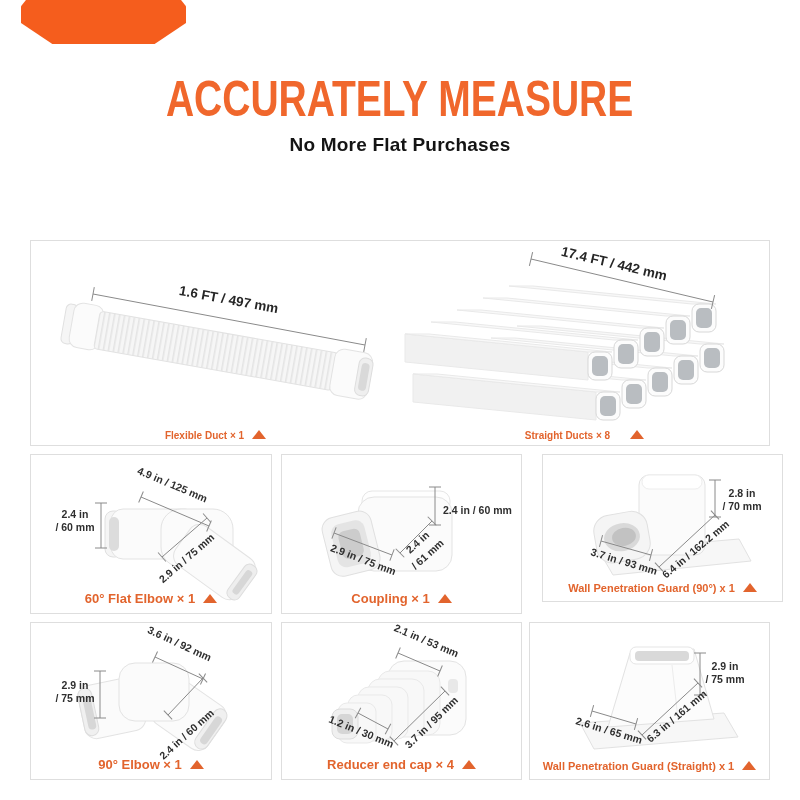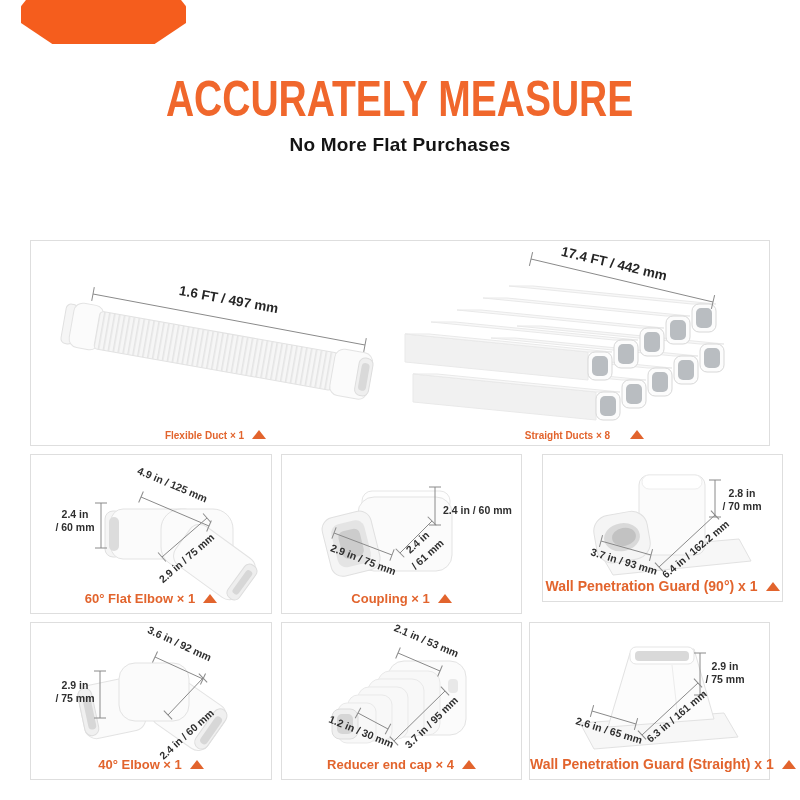--- a/index.html
+++ b/index.html
@@ -26,21 +26,21 @@
   .p-b { left:281px; top:454px; width:241px; height:160px; }
   .p-c { left:529px; top:454px; width:241px; height:148px;margin-left:13px; }
   .p-d { left:30px;  top:622px; width:242px; height:158px; }
   .p-e { left:281px; top:622px; width:241px; height:158px; }
   .p-f { left:529px; top:622px; width:241px; height:158px; }
   .panel svg.art { position:absolute; left:0; top:0; }
 
   .plabel { position:absolute; left:0; bottom:7px; width:100%; text-align:center;
     color:#e2642d; font-weight:bold; font-size:13px; white-space:nowrap; }
   .hero .plabel { bottom:4px; font-size:10px; }
-  .plabel.small { font-size:14px; }
+  .plabel.small { font-size:11px; }
   .tri { display:inline-block; width:0; height:0; border-left:7px solid transparent;
     border-right:7px solid transparent; border-bottom:9px solid #e2642d;
     margin-left:8px; vertical-align:0; }
   .tri.wide { margin-left:20px; }
 
   
   .dl   { stroke:#8a8a8a; stroke-width:1; fill:none; }
   .dt   { font-family:"Liberation Sans",sans-serif; font-weight:bold; font-size:10.5px; fill:#2e2e2e; }
   .dth  { font-family:"Liberation Sans",sans-serif; font-weight:bold; font-size:13.5px; fill:#262626; }
   .body1 { fill:#fbfbfb; stroke:#e3e3e3; stroke-width:1; }
@@ -276,21 +276,21 @@
         <text class="dt" x="44" y="66" text-anchor="middle">2.9 in</text>
         <text class="dt" x="44" y="79" text-anchor="middle">/ 75 mm</text>
       </g>
       <g>
         <line class="dl" x1="137" y1="92" x2="172" y2="55"></line>
         <line class="dl" x1="137" y1="86" x2="137" y2="98" transform="rotate(-44 137 92)"></line>
         <line class="dl" x1="172" y1="49" x2="172" y2="61" transform="rotate(-44 172 55)"></line>
         <text class="dt" x="158" y="114" text-anchor="middle" transform="rotate(-42 158 114)">2.4 in / 60 mm</text>
       </g>
     </svg>
-    <div class="plabel"><span>40° Elbow × 1</span><span class="tri"></span></div>
+    <div class="plabel"><span>90° Elbow × 1</span><span class="tri"></span></div>
   </div>
 
   <div class="panel p-e">
     <svg class="art" width="239" height="156" viewBox="0 0 239 156">
       <g>
         <rect class="body1" x="106" y="38" width="78" height="74" rx="16"></rect>
         <rect x="166" y="56" width="10" height="14" rx="4" fill="#e8e8e8"></rect>
         <rect class="strip" x="96" y="48" width="62" height="64" rx="12"></rect>
         <rect class="strip" x="86" y="56" width="56" height="58" rx="12"></rect>
         <rect class="strip" x="76" y="64" width="50" height="52" rx="11"></rect>

